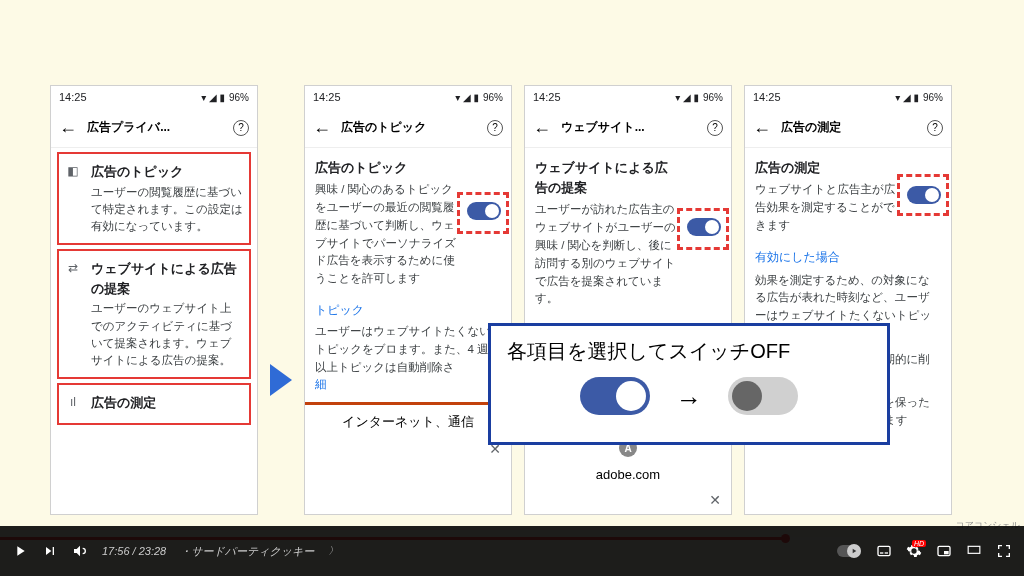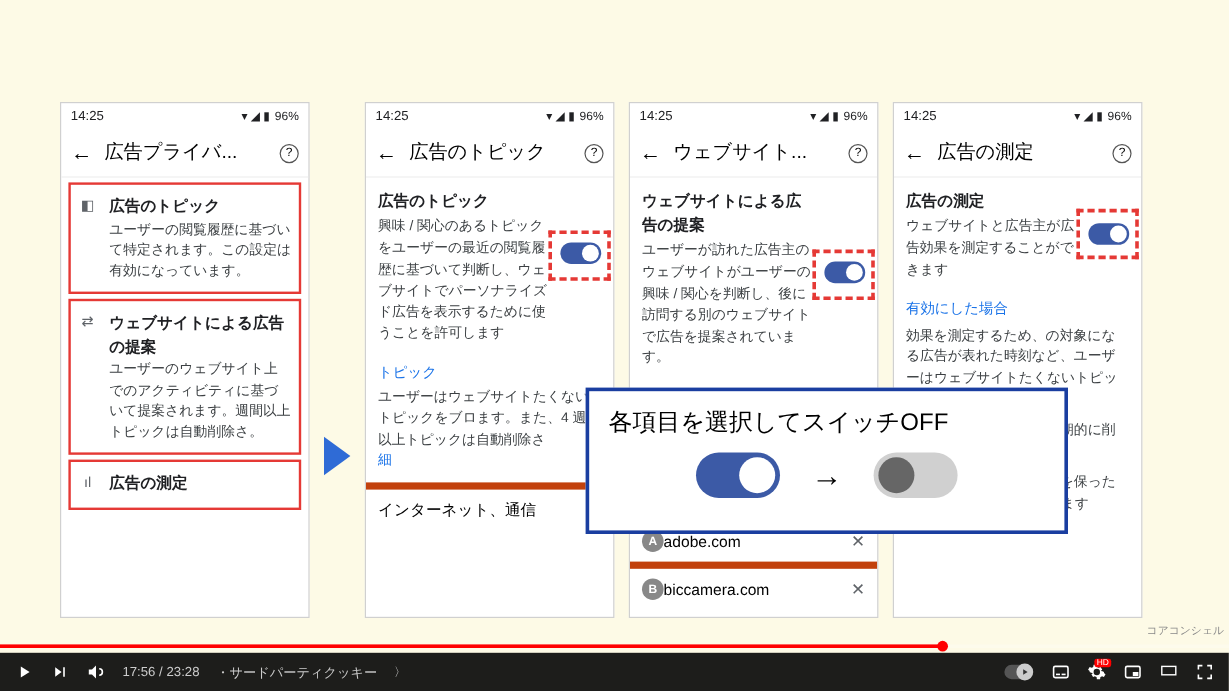--- a/index.html
+++ b/index.html
@@ -46,21 +46,21 @@
 
   .titlebar {
     display: flex;
     align-items: center;
     height: 40px;
     padding: 0 8px;
     gap: 10px;
     border-bottom: 1px solid #eee;
   }
   .titlebar .back { font-size: 18px; font-weight: 400; }
-  .titlebar .title { font-size: 16px; font-weight: 400; flex: 1; white-space: nowrap; overflow: hidden; text-overflow: ellipsis; }
+  .titlebar .title { font-size: 12px; font-weight: 700; flex: 1; white-space: nowrap; overflow: hidden; text-overflow: ellipsis; }
   .titlebar .help { width: 16px; height: 16px; border: 1.5px solid #555; border-radius: 50%; display:flex;align-items:center;justify-content:center;font-size:10px; }
 
   .list-item {
     display: flex;
     align-items: flex-start;
     gap: 10px;
     padding: 10px 10px;
   }
   .list-item.boxed { border: 2px solid #e53935; margin: 4px 6px; padding: 8px 6px; }
   .list-item .icon { width: 16px; font-size: 12px; color: #5f6368; margin-top: 2px; flex-shrink:0; text-align:center; }
@@ -70,24 +70,25 @@
   .section {
     padding: 8px 10px;
     font-size: 11.5px;
     line-height: 1.55;
     color: #3c4043;
   }
   .section .link { color: #1a73e8; }
   .subhead { font-size: 12px; color: #1a73e8; padding: 4px 10px 2px; }
 
   .domain-row {
-    display:flex; align-items:center; gap:0;
+    display:flex; align-items:center; gap:10px;
     padding: 8px 10px;
-    border-top:6px solid #c2410c;
+    border-top:3px solid #c2410c;
     font-size: 13px;
+    flex-direction: column;
   }
   .domain-row .badge {
     width:18px; height:18px; border-radius:50%;
     background:#888; color:#fff;
     display:flex; align-items:center; justify-content:center;
     font-size:10px; font-weight:600;
   }
   .domain-row .close { margin-left:auto; font-size:14px; color:#5f6368; }
 
   
@@ -150,27 +151,28 @@
     width: 70px; height: 38px; border-radius: 20px;
     background:#3c5aa6; position:relative;
   }
   .bigtoggle::after { content:""; position:absolute; top:4px; right:4px; width:30px; height:30px; border-radius:50%; background:#fff; }
   .bigtoggle.off { background:#d0d0d0; }
   .bigtoggle.off::after { right:auto; left:4px; background:#666; }
   .callout .arr { font-size: 26px; }
 
   
   .player {
-    position:absolute; left:0; right:0; bottom:0; height:32px;
+    position:absolute; left:0; right:0; bottom:0; height:50px;
     background: rgba(10,10,10,0.92);
     display:flex; align-items:center;
     padding: 0 12px;
     color:#fff;
     font-size:12px;
     gap:14px;
+    font-style:italic;
   }
   .player .ctrl { width:16px; height:16px; display:flex; align-items:center; justify-content:center; cursor:pointer; }
   .player .ctrl svg { fill:#fff; }
   .player .time { color:#ccc; font-size:11px; }
   .player .title { color:#ccc; font-size:11px; }
   .player .spacer { flex:1; }
   .player .right { display:flex; gap:14px; align-items:center; }
 
   .progress {
     position:absolute; left:0; right:0; bottom:36px; height:3px;
@@ -205,21 +207,21 @@
       <span class="back">←</span>
       <span class="title">広告プライバ...</span>
       <span class="help">?</span>
     </div>
     <div class="list-item boxed">
       <span class="icon">◧</span>
       <span class="text"><span class="h">広告のトピック</span><span>ユーザーの閲覧履歴に基づいて特定されます。この設定は有効になっています。</span></span>
     </div>
     <div class="list-item boxed">
       <span class="icon">⇄</span>
-      <span class="text"><span class="h">ウェブサイトによる広告の提案</span><span>ユーザーのウェブサイト上でのアクティビティに基づいて提案されます。週間以上トピックは自動削除さ。</span></span>
+      <span class="text"><span class="h">ウェブサイトによる広告の提案</span><span>ユーザーのウェブサイト上でのアクティビティに基づいて提案されます。ウェブサイトによる広告の提案。</span></span>
     </div>
     <div class="list-item boxed">
       <span class="icon">ıl</span>
       <span class="text"><span class="h">広告の測定</span></span>
     </div>
   </div>
 
   <div class="arrow-right"></div>
 
   <div class="phone" style="position:relative">

